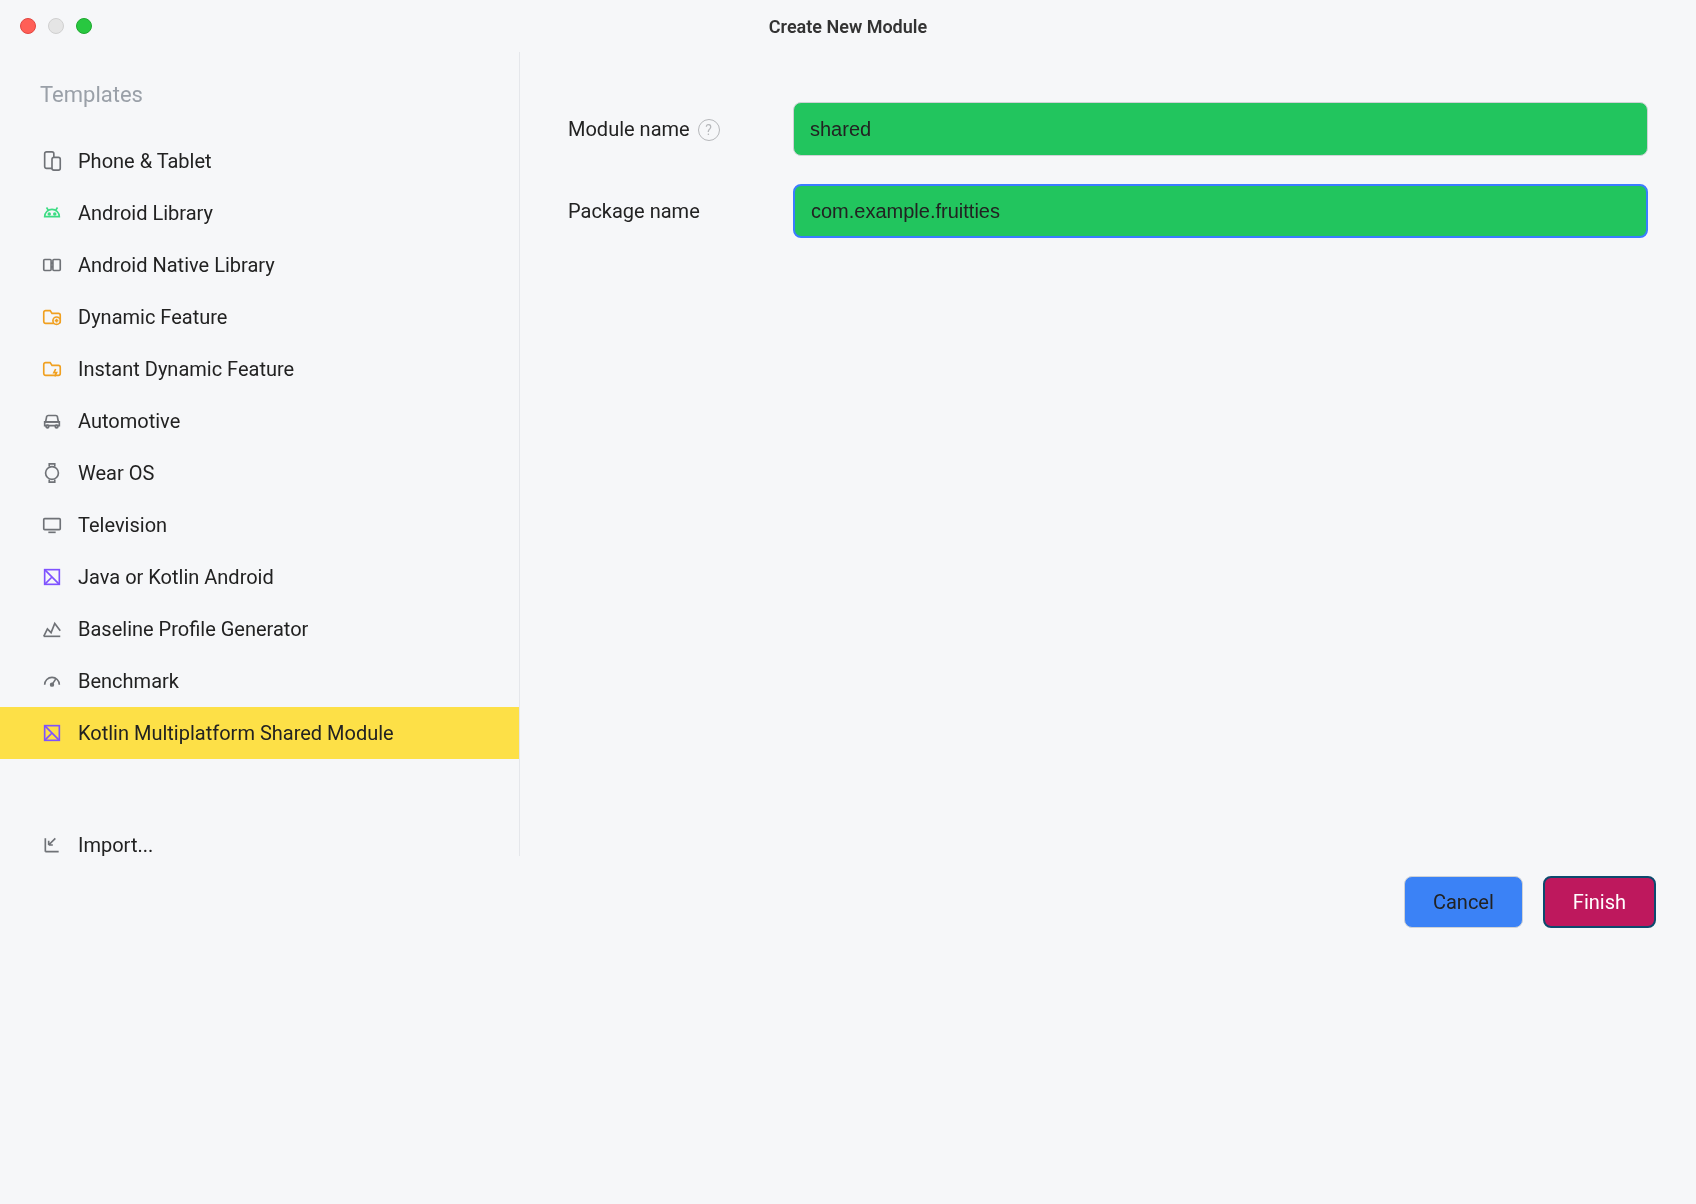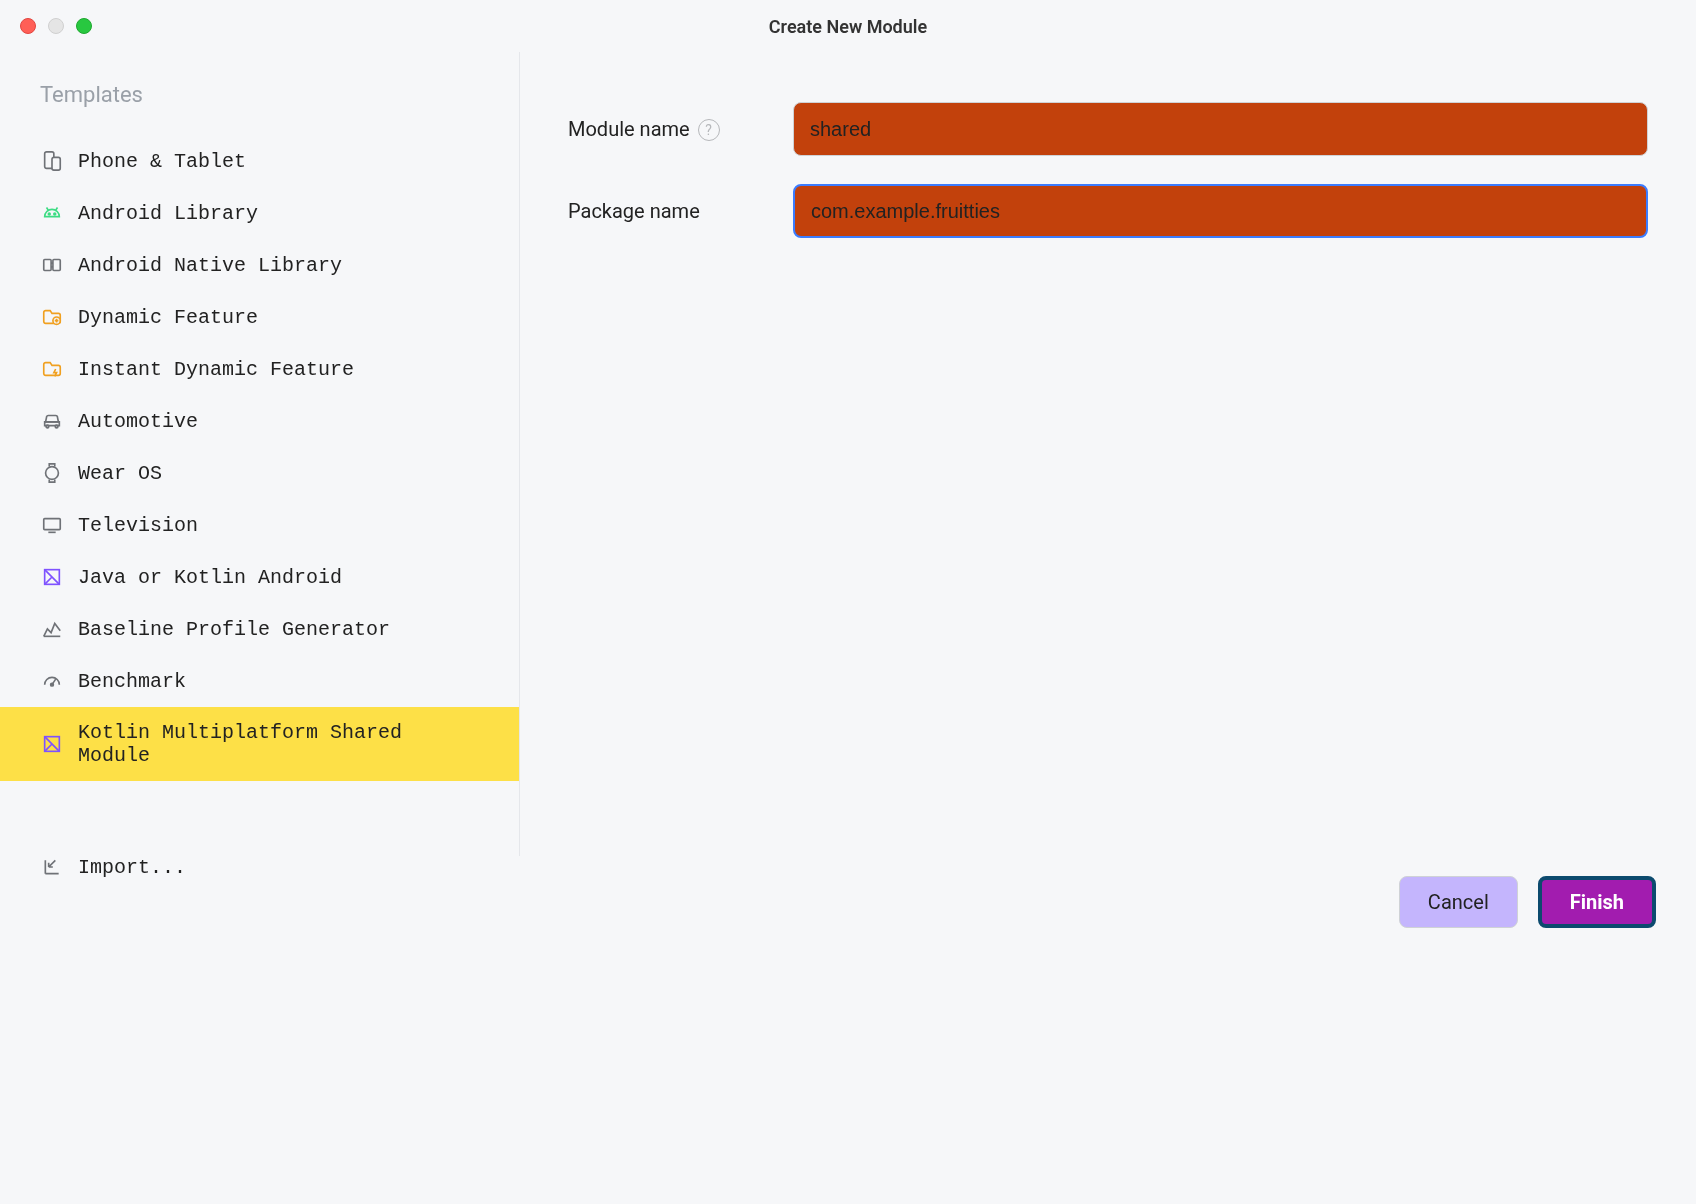--- a/index.html
+++ b/index.html
@@ -74,21 +74,20 @@
       flex-direction: column;
     }
     .template-item {
       display: flex;
       align-items: center;
       gap: 14px;
       padding: 14px 40px;
       font-size: 20px;
       color: #222;
       cursor: pointer;
-      font-family: Liberation Mono, monospace;
     }
     .template-item.selected {
       background: #fde047;
     }
     .template-icon {
       width: 24px;
       height: 24px;
       display: inline-flex;
       align-items: center;
       justify-content: center;
@@ -125,21 +124,21 @@
       align-items: center;
       justify-content: center;
       font-size: 14px;
       color: #b6b8bb;
     }
     .text-input {
       flex: 1;
       height: 54px;
       border: 1px solid #cfd2d6;
       border-radius: 8px;
-      background: #c2410c;
+      background: #22c55e;
       font-size: 20px;
       padding: 0 16px;
       color: #222;
       outline: none;
     }
     .text-input.focused {
       border: 2px solid #3b7cff;
     }
     .footer {
       height: 92px;
@@ -153,29 +152,29 @@
       height: 52px;
       padding: 0 28px;
       border-radius: 8px;
       font-size: 20px;
       cursor: pointer;
       display: inline-flex;
       align-items: center;
       justify-content: center;
     }
     .btn-secondary {
-      background: #c4b5fd;
+      background: #3b82f6;
       border: 1px solid #cfd2d6;
       color: #222;
     }
     .btn-primary {
-      background: #a21caf;
-      border: 4px solid #0c4a6e;
+      background: #be185d;
+      border: 2px solid #0c4a6e;
       color: #fff;
-      font-weight: 700;
+      font-weight: 400;
     }
   </style>
 </head>
 <body>
 
 <div class="window">
 
   <div class="titlebar">
     <div class="traffic-lights">
       <div class="traffic-light traffic-close"></div>

